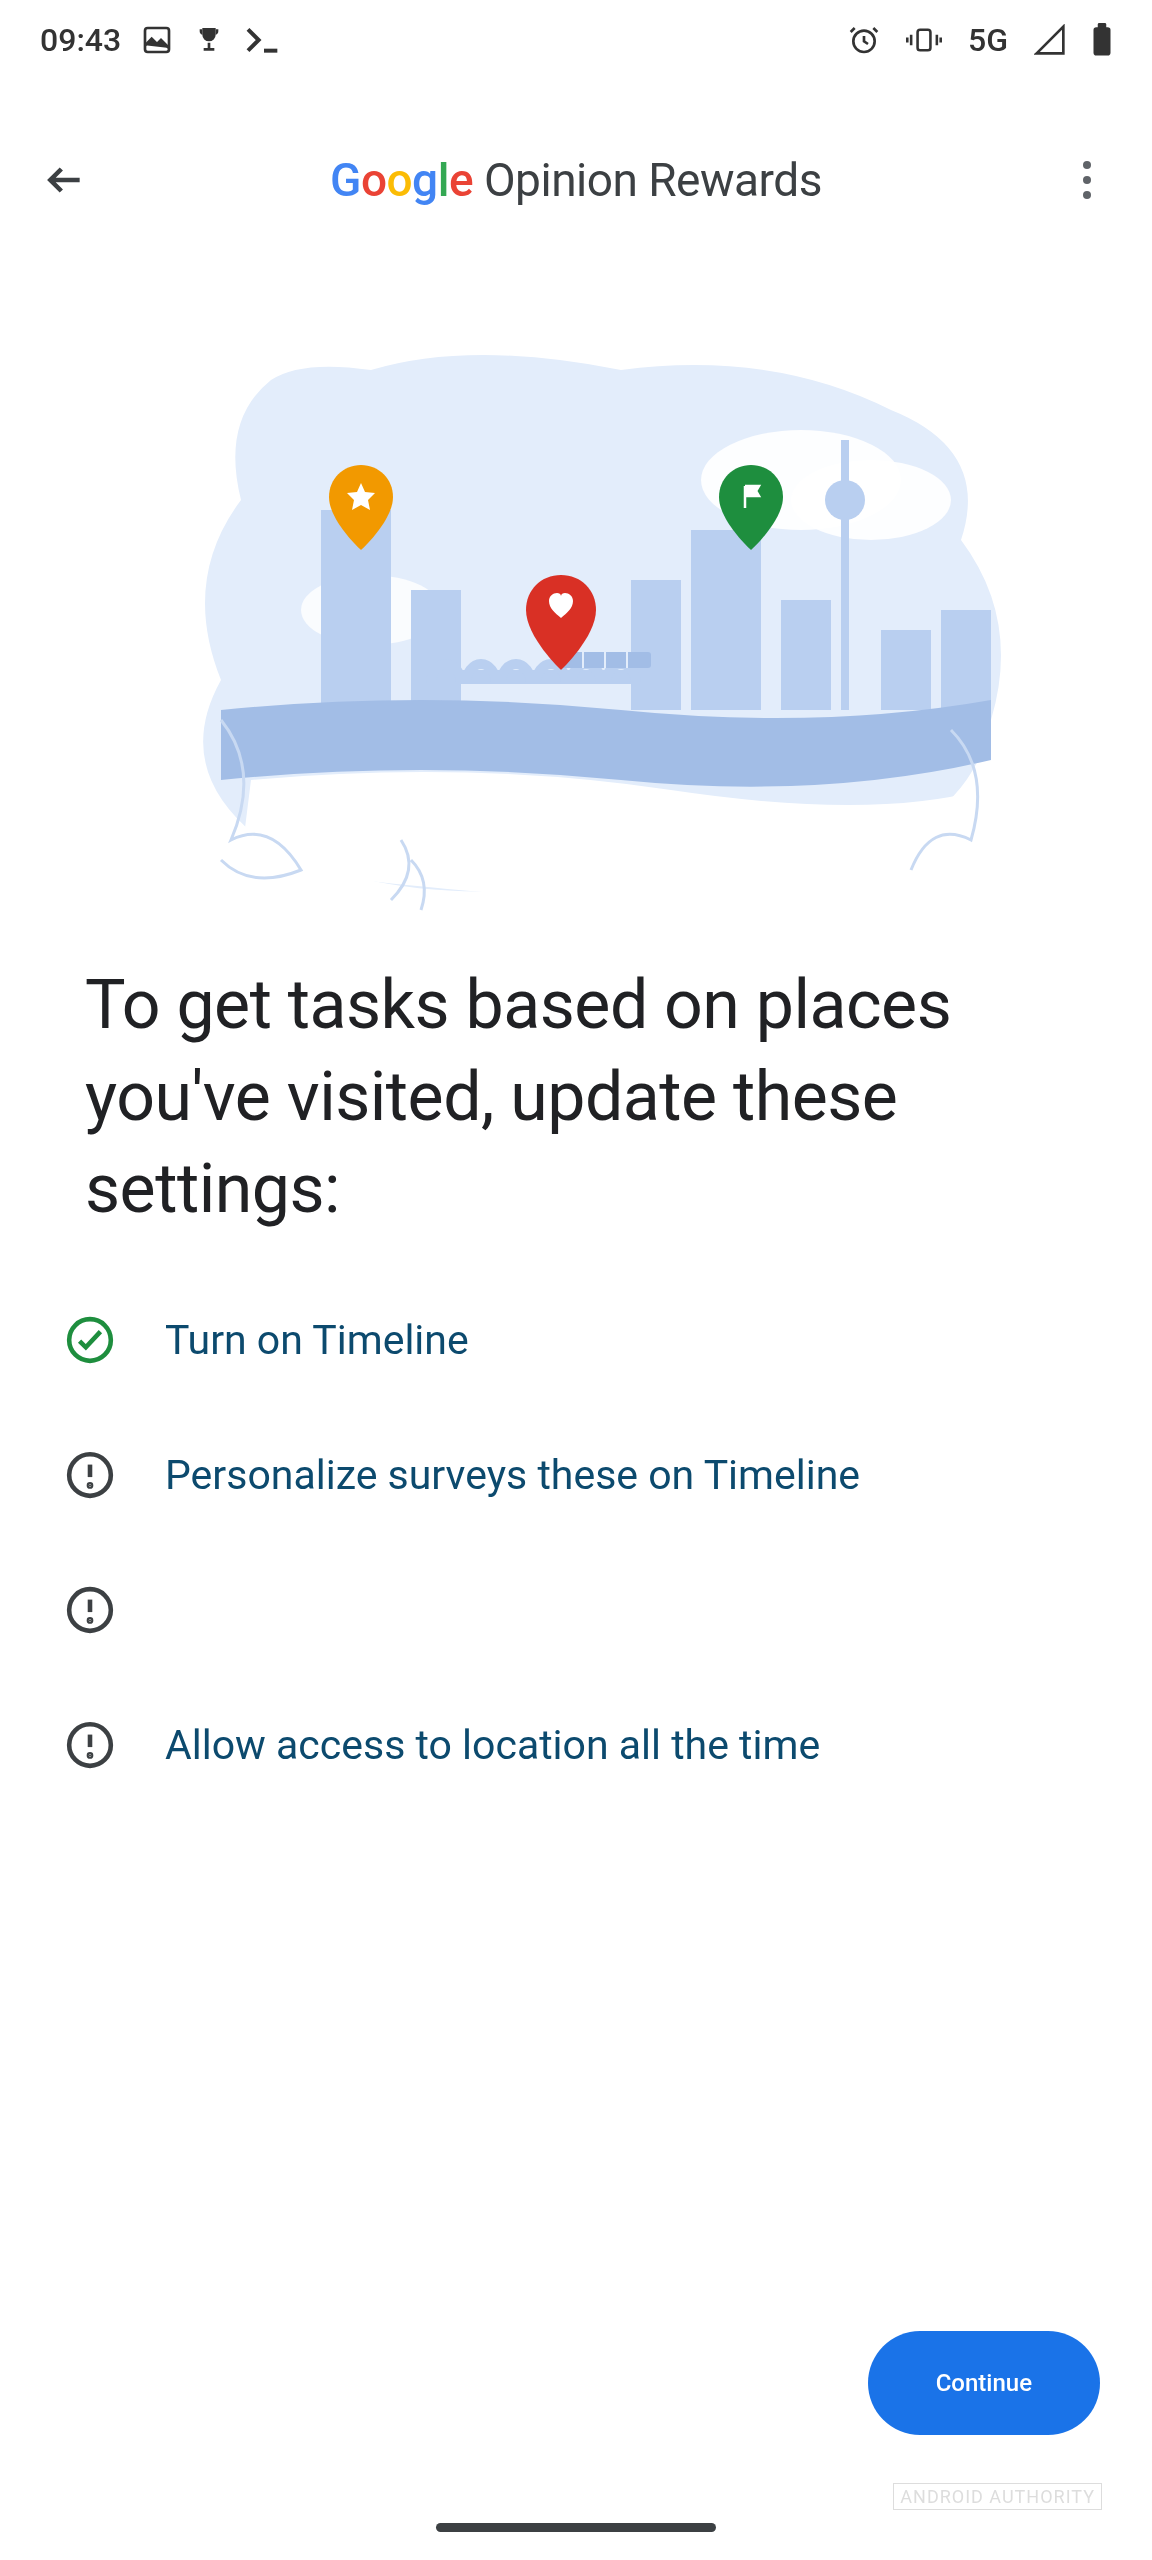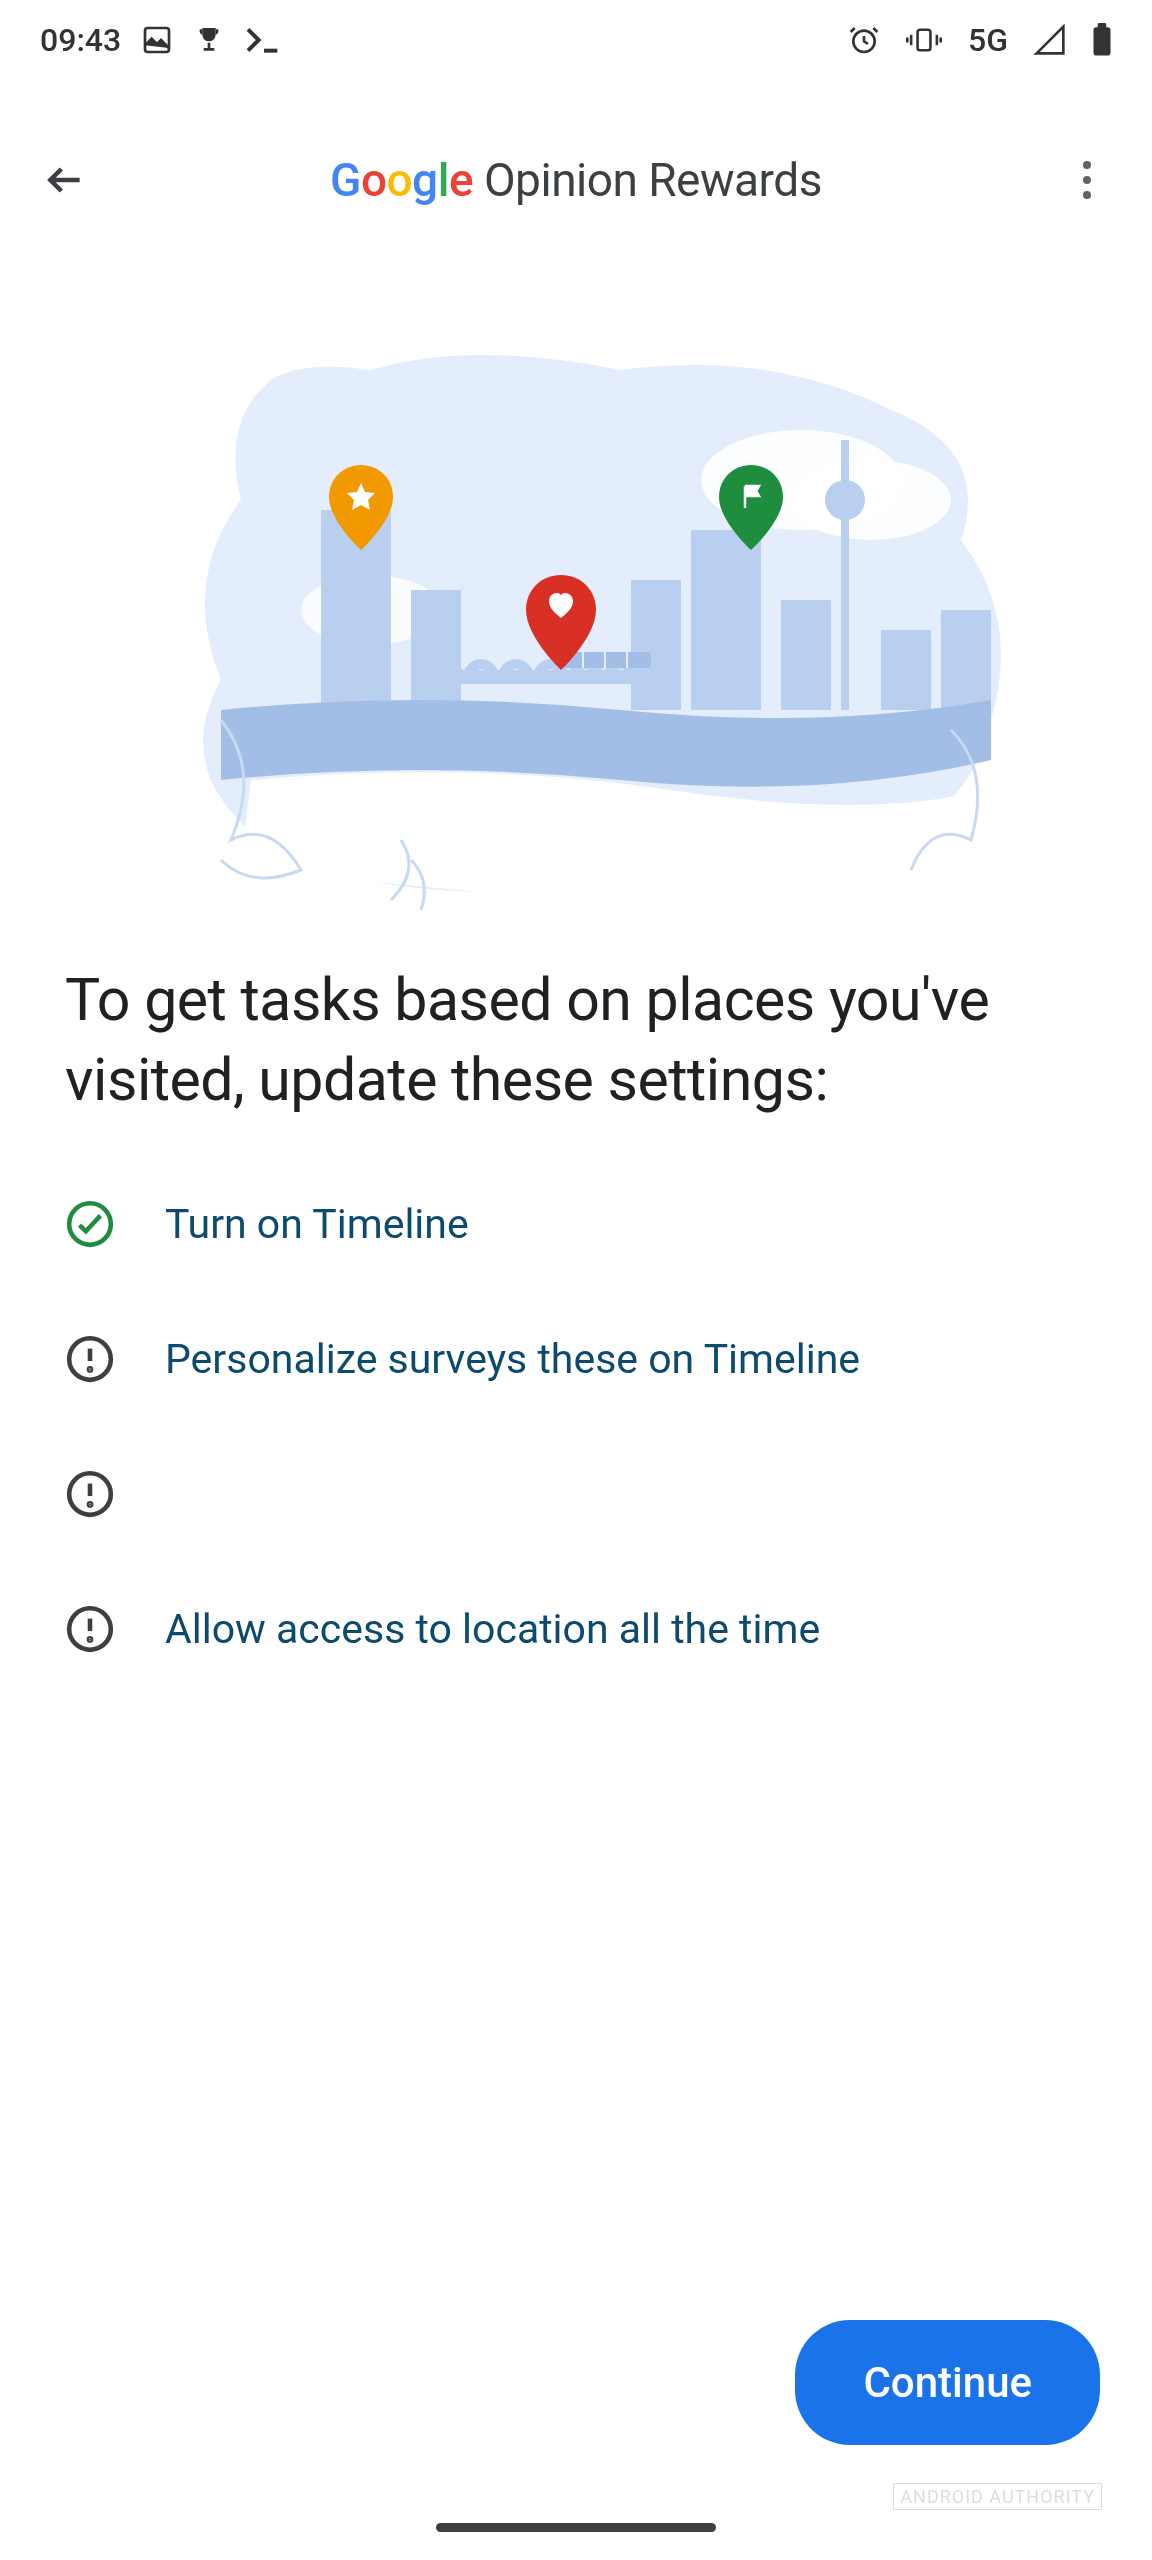--- a/index.html
+++ b/index.html
@@ -112,26 +112,27 @@
       margin: 60px auto 0;
       position: relative;
     }
     
     
     .content {
       padding: 30px 65px;
     }
     
     .heading {
-      font-size: 59px;
+      font-size: 68px;
       line-height: 1.35;
       color: #202124;
       font-weight: 400;
       margin-bottom: 80px;
       letter-spacing: -0.5px;
+      margin-left: 20px;
     }
     
     .settings-list {
       display: flex;
       flex-direction: column;
       gap: 85px;
     }
     
     .setting-item {
       display: flex;
@@ -150,25 +151,25 @@
     
     .setting-text {
       font-size: 41px;
       color: #0c4a6e;
       font-weight: 400;
     }
     
     
     .continue-button {
       position: absolute;
-      bottom: 115px;
+      bottom: 125px;
       right: 52px;
       background: #1a73e8;
       color: white;
-      font-size: 42px;
+      font-size: 24px;
       font-weight: 500;
       padding: 38px 68px;
       border-radius: 55px;
       border: none;
     }
     
     
     .home-indicator {
       position: absolute;
       bottom: 28px;

